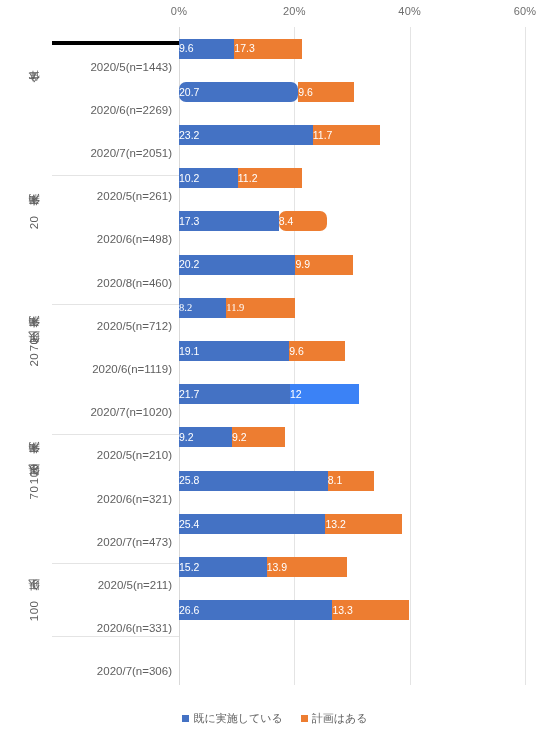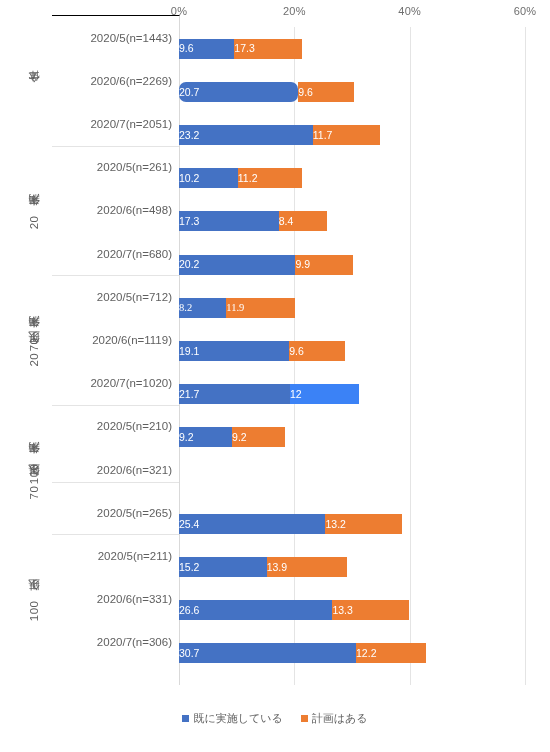--- a/index.html
+++ b/index.html
@@ -63,24 +63,24 @@
     left: 0;
     width: 1px;
     height: 658px;
     background: #D9D9D9;
   }
 
   
   .cat-axis {
     position: absolute;
     left: 52px;
-    top: 15px;
+    top: 41px;
     width: 128px;
-    height: 468px;
-    border-top: 1px solid #000000;
+    height: 596px;
+    border-top: 4px solid #000000;
     border-bottom: 1px solid #E4E4E4;
     border-right: 1px solid #D9D9D9;
     box-sizing: border-box;
   }
   .group-sep {
     position: absolute;
     left: 0;
     width: 128px;
     height: 1px;
     background: #E4E4E4;
@@ -176,29 +176,29 @@
       <div class="x-tick-label" style="left: 525px;">60%</div>
     </div>
 
   <div class="cat-axis">
       <div class="cat-label" style="top: 14.6px;">2020/5(n=1443)</div>
       <div class="cat-label" style="top: 57.8px;">2020/6(n=2269)</div>
       <div class="cat-label" style="top: 101px;">2020/7(n=2051)</div>
       <div class="group-sep" style="top: 129.6px;"></div>
       <div class="cat-label" style="top: 144.2px;">2020/5(n=261)</div>
       <div class="cat-label" style="top: 187.4px; margin-left: 8px;">2020/6(n=498)</div>
-      <div class="cat-label" style="top: 230.6px;">2020/7(n=680)</div>
+      <div class="cat-label" style="top: 230.6px;">2020/8(n=460)</div>
       <div class="group-sep" style="top: 259.2px;"></div>
       <div class="cat-label" style="top: 273.8px;">2020/5(n=712)</div>
       <div class="cat-label" style="top: 317px;">2020/6(n=1119)</div>
       <div class="cat-label" style="top: 360.2px;">2020/7(n=1020)</div>
       <div class="group-sep" style="top: 388.8px;"></div>
       <div class="cat-label" style="top: 403.4px;">2020/5(n=210)</div>
       <div class="cat-label" style="top: 446.6px;">2020/6(n=321)</div>
-      <div class="cat-label" style="top: 489.8px;">2020/5(n=265)</div>
+      <div class="cat-label" style="top: 489.8px;">2020/7(n=473)</div>
       <div class="group-sep" style="top: 518.4px;"></div>
       <div class="cat-label" style="top: 533px;">2020/5(n=211)</div>
       <div class="cat-label" style="top: 576.2px; margin-left: 8px;">2020/6(n=331)</div>
       <div class="cat-label" style="top: 619.4px;">2020/7(n=306)</div>
     </div>
 
   <div class="plot-area">
     <div class="axis-line-v"></div>
   <div class="gridline" style="left: 115.333px;"></div>
       <div class="gridline" style="left: 230.667px;"></div>
@@ -232,21 +232,21 @@
           <span>10.2</span>
         </div>
         <div class="seg" style="left: 58.82px; width: 64.5867px; background: rgb(237, 125, 49);">
           <span>11.2</span>
         </div>
       </div>
       <div class="bar-row" style="top: 184.4px; width: 346px;">
         <div class="seg" style="left: 0px; width: 99.7633px; background: rgb(68, 114, 196);">
           <span>17.3</span>
         </div>
-        <div class="seg" style="left: 99.7633px; width: 48.44px; background: rgb(237, 125, 49);">
+        <div class="seg" style="left: 99.7633px; width: 48.44px; background: rgb(237, 125, 49); border-radius: 7px;">
           <span>8.4</span>
         </div>
       </div>
       <div class="bar-row" style="top: 227.6px; width: 346px;">
         <div class="seg" style="left: 0px; width: 116.487px; background: rgb(68, 114, 196);">
           <span>20.2</span>
         </div>
         <div class="seg" style="left: 116.487px; width: 57.09px; background: rgb(237, 125, 49);">
           <span>9.9</span>
         </div>
@@ -276,20 +276,28 @@
         </div>
       </div>
       <div class="bar-row" style="top: 400.4px; width: 346px;">
         <div class="seg" style="left: 0px; width: 53.0533px; background: rgb(68, 114, 196);">
           <span>9.2</span>
         </div>
         <div class="seg" style="left: 53.0533px; width: 53.0533px; background: rgb(237, 125, 49);">
           <span>9.2</span>
         </div>
       </div>
+      <div class="bar-row" style="top: 443.6px; width: 346px;">
+        <div class="seg" style="left: 0px; width: 148.78px; background: rgb(68, 114, 196);">
+          <span>25.8</span>
+        </div>
+        <div class="seg" style="left: 148.78px; width: 46.71px; background: rgb(237, 125, 49);">
+          <span>8.1</span>
+        </div>
+      </div>
       <div class="bar-row" style="top: 486.8px; width: 346px;">
         <div class="seg" style="left: 0px; width: 146.473px; background: rgb(68, 114, 196);">
           <span>25.4</span>
         </div>
         <div class="seg" style="left: 146.473px; width: 76.12px; background: rgb(237, 125, 49);">
           <span>13.2</span>
         </div>
       </div>
       <div class="bar-row" style="top: 530px; width: 346px;">
         <div class="seg" style="left: 0px; width: 87.6533px; background: rgb(68, 114, 196);">
@@ -298,28 +306,20 @@
         <div class="seg" style="left: 87.6533px; width: 80.1567px; background: rgb(237, 125, 49);">
           <span>13.9</span>
         </div>
       </div>
       <div class="bar-row" style="top: 573.2px; width: 346px;">
         <div class="seg" style="left: 0px; width: 153.393px; background: rgb(68, 114, 196);">
           <span>26.6</span>
         </div>
         <div class="seg" style="left: 153.393px; width: 76.6967px; background: rgb(237, 125, 49);">
           <span>13.3</span>
-        </div>
-      </div>
-      <div class="bar-row" style="top: 616.4px; width: 346px;">
-        <div class="seg" style="left: 0px; width: 177.037px; background: rgb(68, 114, 196);">
-          <span>30.7</span>
-        </div>
-        <div class="seg" style="left: 177.037px; width: 70.3533px; background: rgb(237, 125, 49);">
-          <span>12.2</span>
         </div>
       </div>
     </div>
 
   <div class="legend">
       <div class="legend-item">
         <div class="legend-swatch" style="background: rgb(68, 114, 196);"></div>
         <div class="legend-text">既に実施している</div>
       </div>
       <div class="legend-item">

